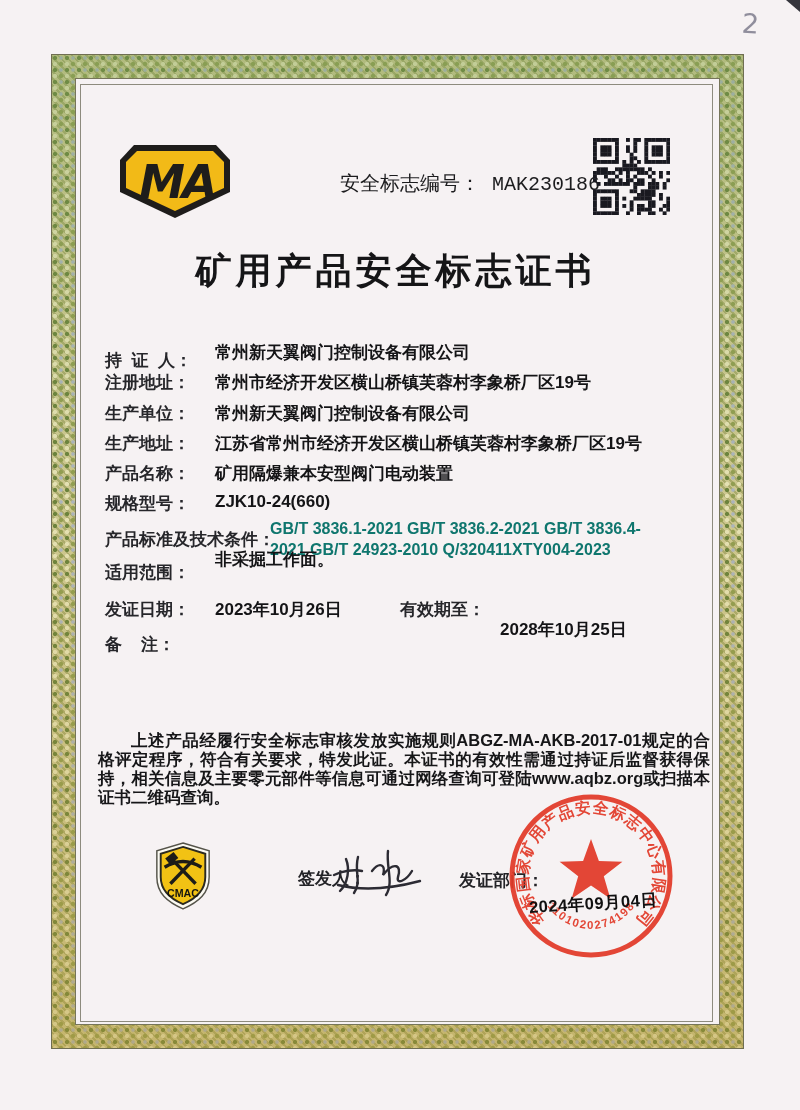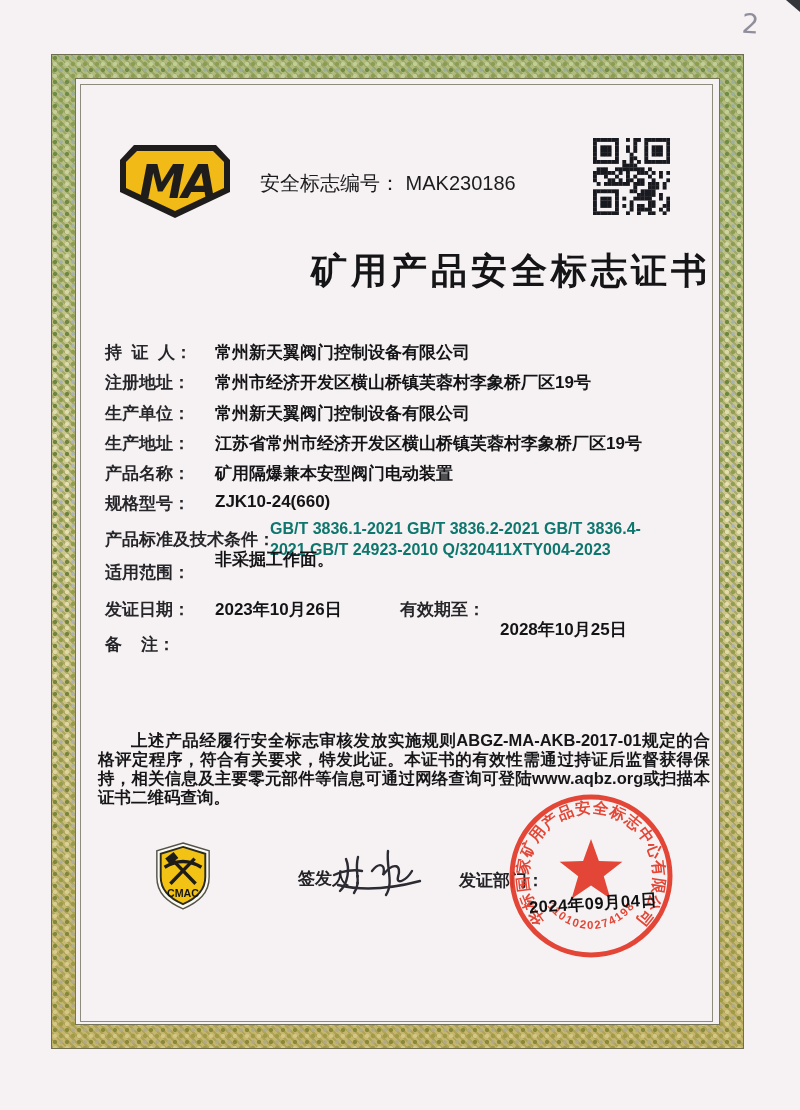--- a/index.html
+++ b/index.html
@@ -24,28 +24,28 @@
       repeating-linear-gradient(45deg, rgba(90,110,50,.25) 0 2px, rgba(235,232,200,.25) 2px 5px);
     background-size:auto,12px 12px,12px 12px,12px 12px,12px 12px,auto;
     outline:1px solid #6f6e52;
   }
   .band-hole{position:absolute;inset:24px;background:#f6f2f3;outline:1px solid #76755a;}
   .inner-line{position:absolute;left:80px;top:84px;width:631px;height:936px;border:1px solid #8d8b7e;}
 
   
   .ma-badge{left:118px;top:142px;width:114px;height:78px;}
   .cert-no-line{
-    left:260px;top:170px;width:340px;text-align:left;
-    font-family:Liberation Sans, sans-serif;
+    left:260px;top:170px;width:340px;text-align:right;
+    font-family:Liberation Mono, monospace;
     font-size:20px;color:#1c1c1e;white-space:nowrap;
   }
   .qr{left:593px;top:138px;width:77px;height:77px;}
 
   .title{
-    left:80px;top:247px;width:631px;text-align:right;
+    left:80px;top:247px;width:631px;text-align:center;
     font-family:"DejaVu Serif","Liberation Serif",serif;
     font-size:36px;font-weight:bold;letter-spacing:4px;color:#151517;white-space:nowrap;
   }
 
   
   .flabel{position:absolute;left:105px;font-size:17px;font-weight:600;color:#26262a;white-space:pre;}
   .fvalue{position:absolute;left:215px;font-size:17px;font-weight:bold;color:#141416;white-space:nowrap;}
   .std-value{
     position:absolute;left:270px;top:518px;width:404px;
     font-size:16px;font-weight:bold;color:#0f766e;line-height:21px;white-space:normal;
@@ -318,21 +318,21 @@
       <rect x="9" y="20" width="1.06" height="1.06"></rect>
       <rect x="12" y="20" width="1.06" height="1.06"></rect>
       <rect x="15" y="20" width="1.06" height="1.06"></rect>
       <rect x="16" y="20" width="1.06" height="1.06"></rect>
       <rect x="19" y="20" width="1.06" height="1.06"></rect>
     </g>
   </svg>
 
 <div class="abs title">矿用产品安全标志证书</div>
 
-<div class="flabel" style="top:341px">持  证  人：</div>
+<div class="flabel" style="top:349px">持  证  人：</div>
 <div class="fvalue" style="top:341px">常州新天翼阀门控制设备有限公司</div>
 
 <div class="flabel" style="top:371px">注册地址：</div>
 <div class="fvalue" style="top:371px">常州市经济开发区横山桥镇芙蓉村李象桥厂区19号</div>
 
 <div class="flabel" style="top:402px">生产单位：</div>
 <div class="fvalue" style="top:402px">常州新天翼阀门控制设备有限公司</div>
 
 <div class="flabel" style="top:432px">生产地址：</div>
 <div class="fvalue" style="top:432px">江苏省常州市经济开发区横山桥镇芙蓉村李象桥厂区19号</div>

